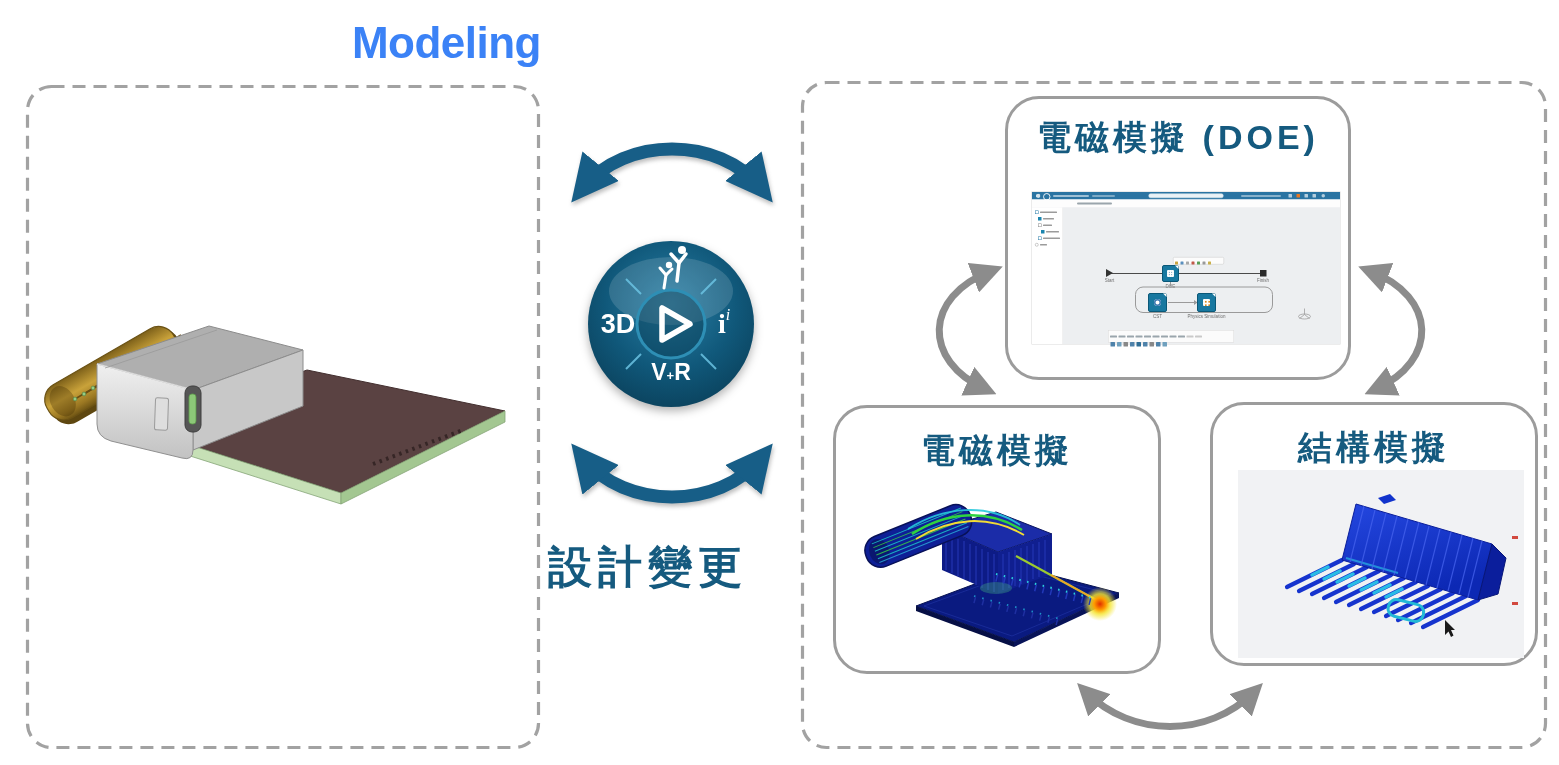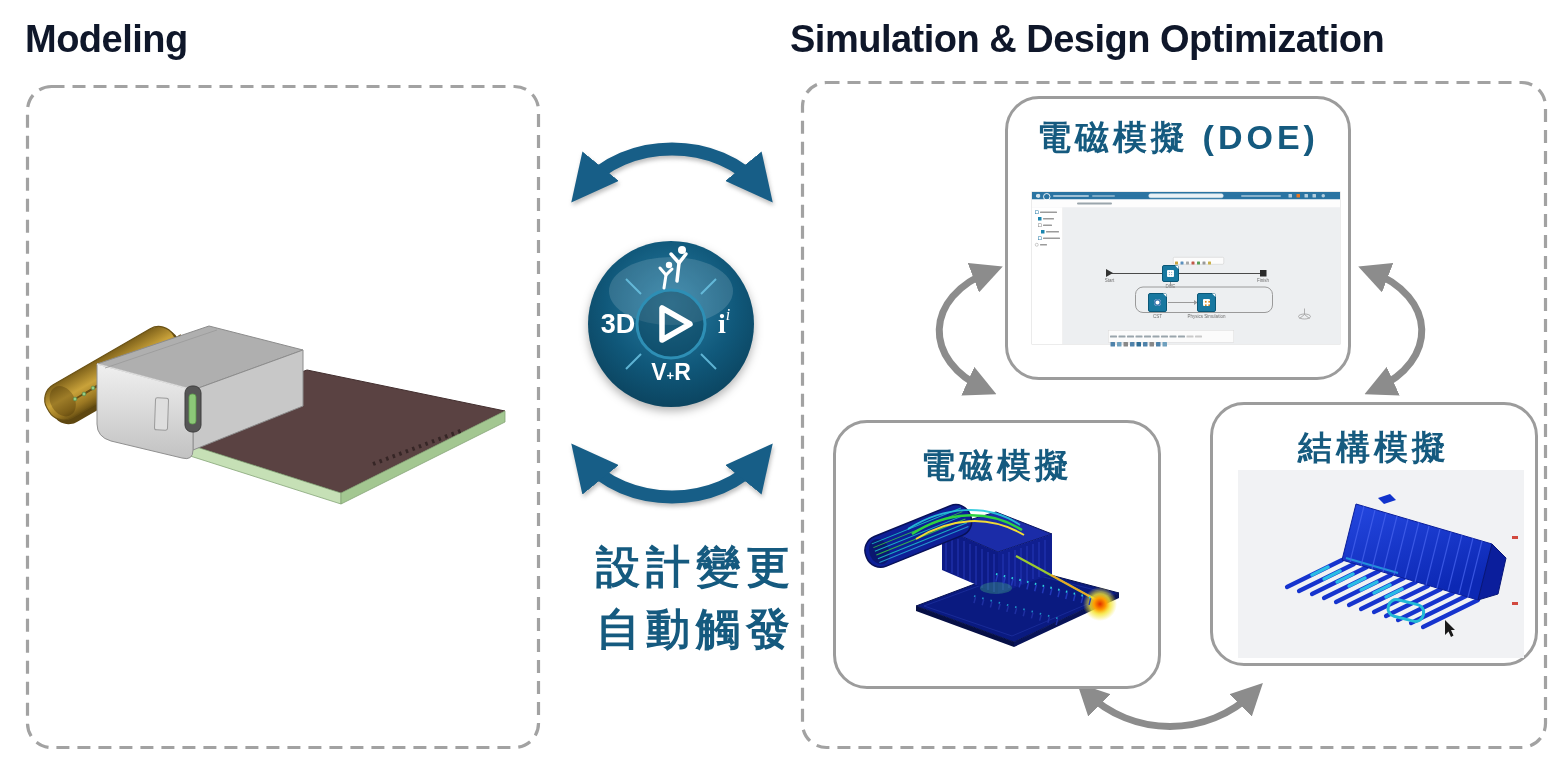--- a/index.html
+++ b/index.html
@@ -1,22 +1,22 @@
 <!DOCTYPE html>
 <html><head>
 <meta charset="utf-8">
 <style>
   html,body{margin:0;padding:0;background:#fff;}
   body{font-family:"Liberation Sans","DejaVu Sans",sans-serif;}
   .stage{position:relative;width:1559px;height:765px;background:#fff;overflow:hidden;}
   .abs{position:absolute;}
-  .big-title{position:absolute;color:#0f172a;font-size:38px;font-weight:700;letter-spacing:-0.5px;text-align:left;white-space:nowrap;}
+  .big-title{position:absolute;color:#3b82f6;font-size:44px;font-weight:700;letter-spacing:-0.5px;text-align:right;white-space:nowrap;}
   .round-box{position:absolute;border:3px solid #9C9C9C;border-radius:34px;background:#fff;}
   .box-title{position:absolute;width:100%;text-align:center;color:#155A7F;font-size:34px;font-weight:700;letter-spacing:4px;white-space:nowrap;}
-  .caption{position:absolute;left:548px;top:536px;width:248px;text-align:right;color:#155A7F;font-weight:700;font-size:44px;letter-spacing:6px;line-height:62px;}
+  .caption{position:absolute;left:548px;top:536px;width:248px;text-align:left;color:#155A7F;font-weight:700;font-size:44px;letter-spacing:6px;line-height:62px;}
   .tshadow{filter:drop-shadow(1px 3px 2px rgba(90,90,90,.40));}
   .gshadow{filter:drop-shadow(0 4px 5px rgba(0,0,0,.30));}
 
   
   .doe-shot{position:absolute;left:1032px;top:192px;width:616px;height:304px;transform:scale(.5);transform-origin:0 0;background:#fff;box-shadow:0 0 0 1px #D8D8D8;}
   .ds-header{position:absolute;left:0;top:0;width:100%;height:15px;background:#2B74A2;}
   .ds-logo{position:absolute;left:22px;top:2px;width:11px;height:11px;border:2px solid rgba(255,255,255,.9);border-radius:50%;}
   .ds-dash{position:absolute;top:6px;height:4px;background:rgba(255,255,255,.55);border-radius:2px;}
   .ds-search{position:absolute;left:233px;top:3px;width:150px;height:9px;background:#EAF2F6;border-radius:4px;border:1px solid #CFE0EA;box-sizing:border-box;}
   .ds-ico{position:absolute;top:4px;width:7px;height:7px;background:rgba(255,255,255,.65);border-radius:1px;}
@@ -166,24 +166,22 @@
         </marker>
       <marker id="t2s" viewBox="0 0 10 10" refX="4" refY="5" markerWidth="3.6" markerHeight="3.6" orient="auto">
           <path d="M10 0 L0 5 L10 10 z" fill="#175E87"></path>
         </marker>
     </defs>
     <path d="M34,26 C76,78 170,78 212,26" fill="none" stroke="#175E87" stroke-width="13" marker-start="url(#t2s)" marker-end="url(#t2e)"></path>
   </svg>
 
   <div class="caption">
     <div>設計變更</div>
-    <div>自動觸發</div>
   </div>
 
-  <div class="big-title" style="left:790px;top:18px;width:700px;">Simulation &amp; Design Optimization</div>
 
   <svg class="abs" style="left:800px;top:80px;" width="748" height="670" viewBox="0 0 748 670">
     <rect x="2.5" y="2.5" width="743" height="665" rx="24" fill="none" stroke="#A2A2A2" stroke-width="3.2" stroke-dasharray="13 8"></rect>
   </svg>
 
   <div class="round-box" style="left:1005px;top:96px;width:340px;height:278px;">
     <div class="box-title" style="top:16px;">電磁模擬 (DOE)</div>
   </div>
 
   <div class="doe-shot">
@@ -301,21 +299,21 @@
       <marker id="g3e" viewBox="0 0 10 10" refX="6" refY="5" markerWidth="4.5" markerHeight="4.5" orient="auto">
           <path d="M0 0 L10 5 L0 10 z" fill="#8C8C8C"></path>
         </marker>
       <marker id="g3s" viewBox="0 0 10 10" refX="4" refY="5" markerWidth="4.5" markerHeight="4.5" orient="auto">
           <path d="M10 0 L0 5 L10 10 z" fill="#8C8C8C"></path>
         </marker>
     </defs>
     <path d="M18,16 C64,62 140,62 186,16" fill="none" stroke="#8C8C8C" stroke-width="7" marker-start="url(#g3s)" marker-end="url(#g3e)"></path>
   </svg>
 
-  <div class="round-box" style="left:833px;top:420px;width:322px;height:263px;">
+  <div class="round-box" style="left:833px;top:405px;width:322px;height:263px;">
     <div class="box-title" style="top:20px;">電磁模擬</div>
   </div>
   <svg class="abs" style="left:846px;top:478px;" width="302" height="186" viewBox="0 0 302 186">
     <defs>
       <radialGradient id="hotg">
         <stop offset="0" stop-color="#E03000"></stop>
           <stop offset="0.35" stop-color="#FF9C00"></stop>
         <stop offset="0.6" stop-color="#F5E52E" stop-opacity="0.8"></stop>
           <stop offset="1" stop-color="#F5E52E" stop-opacity="0"></stop>
       </radialGradient>

